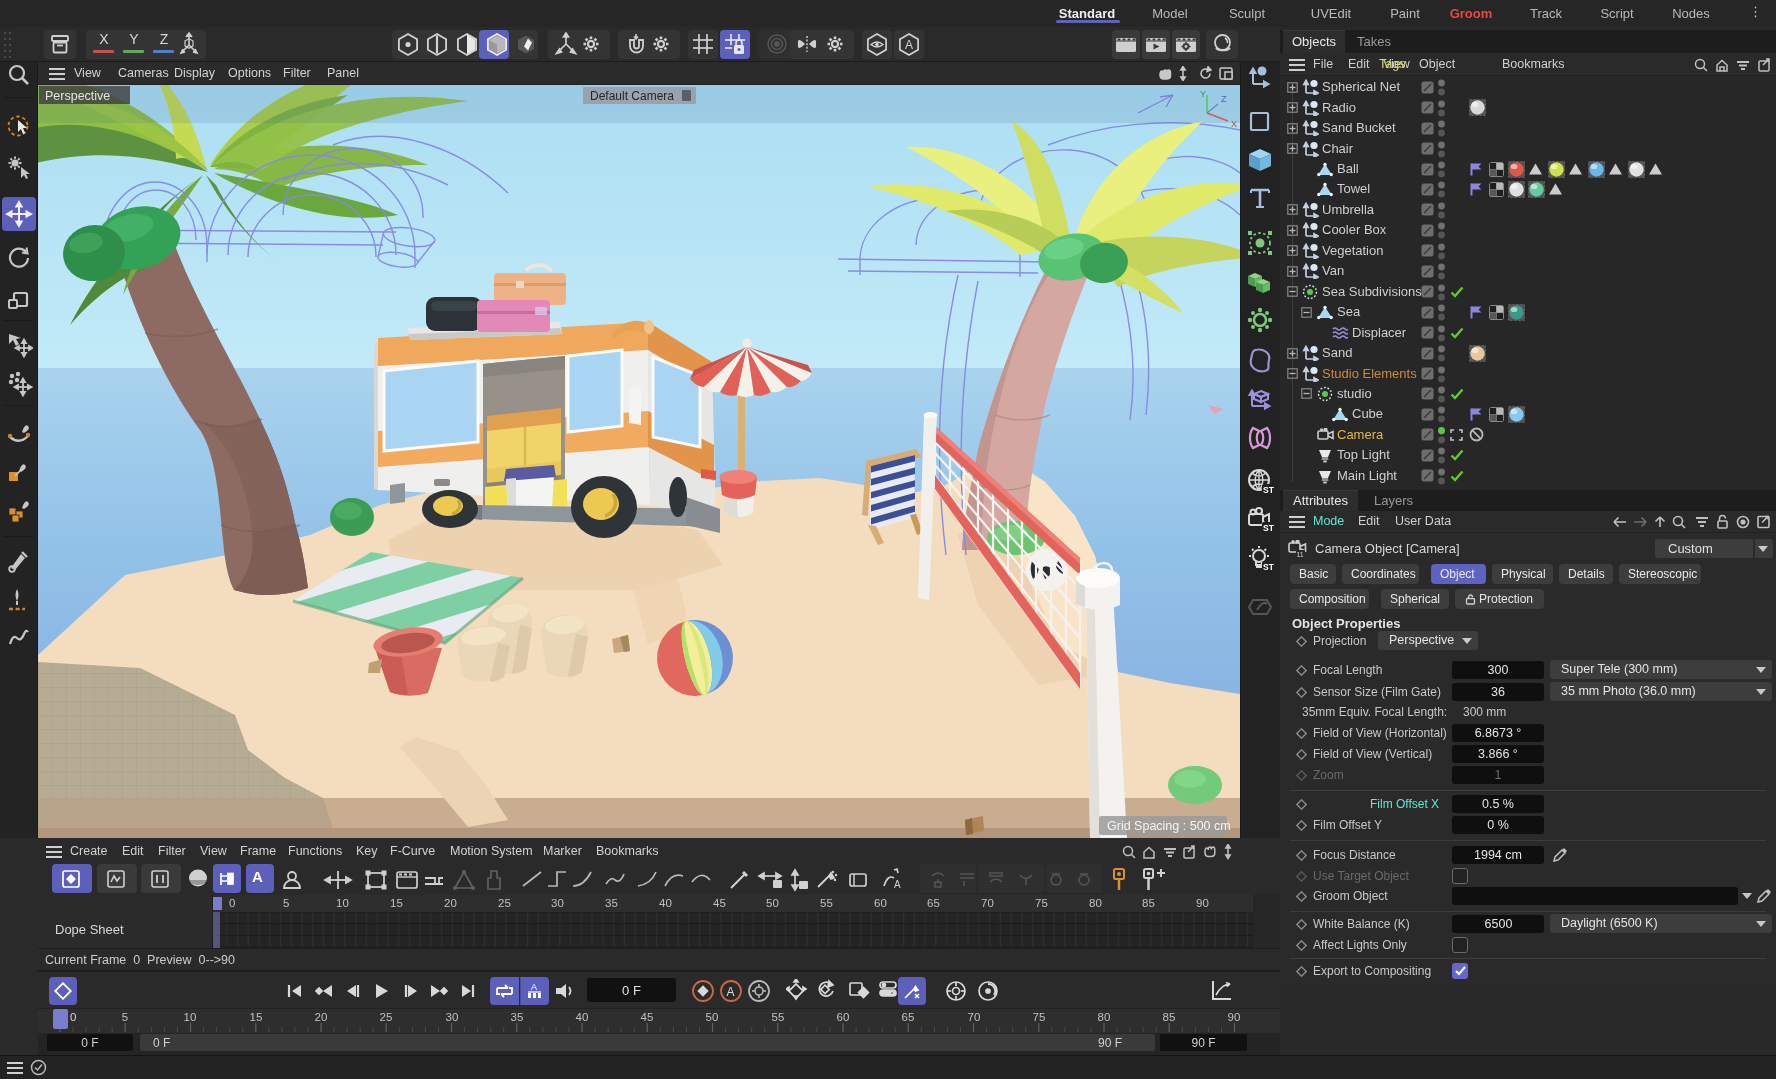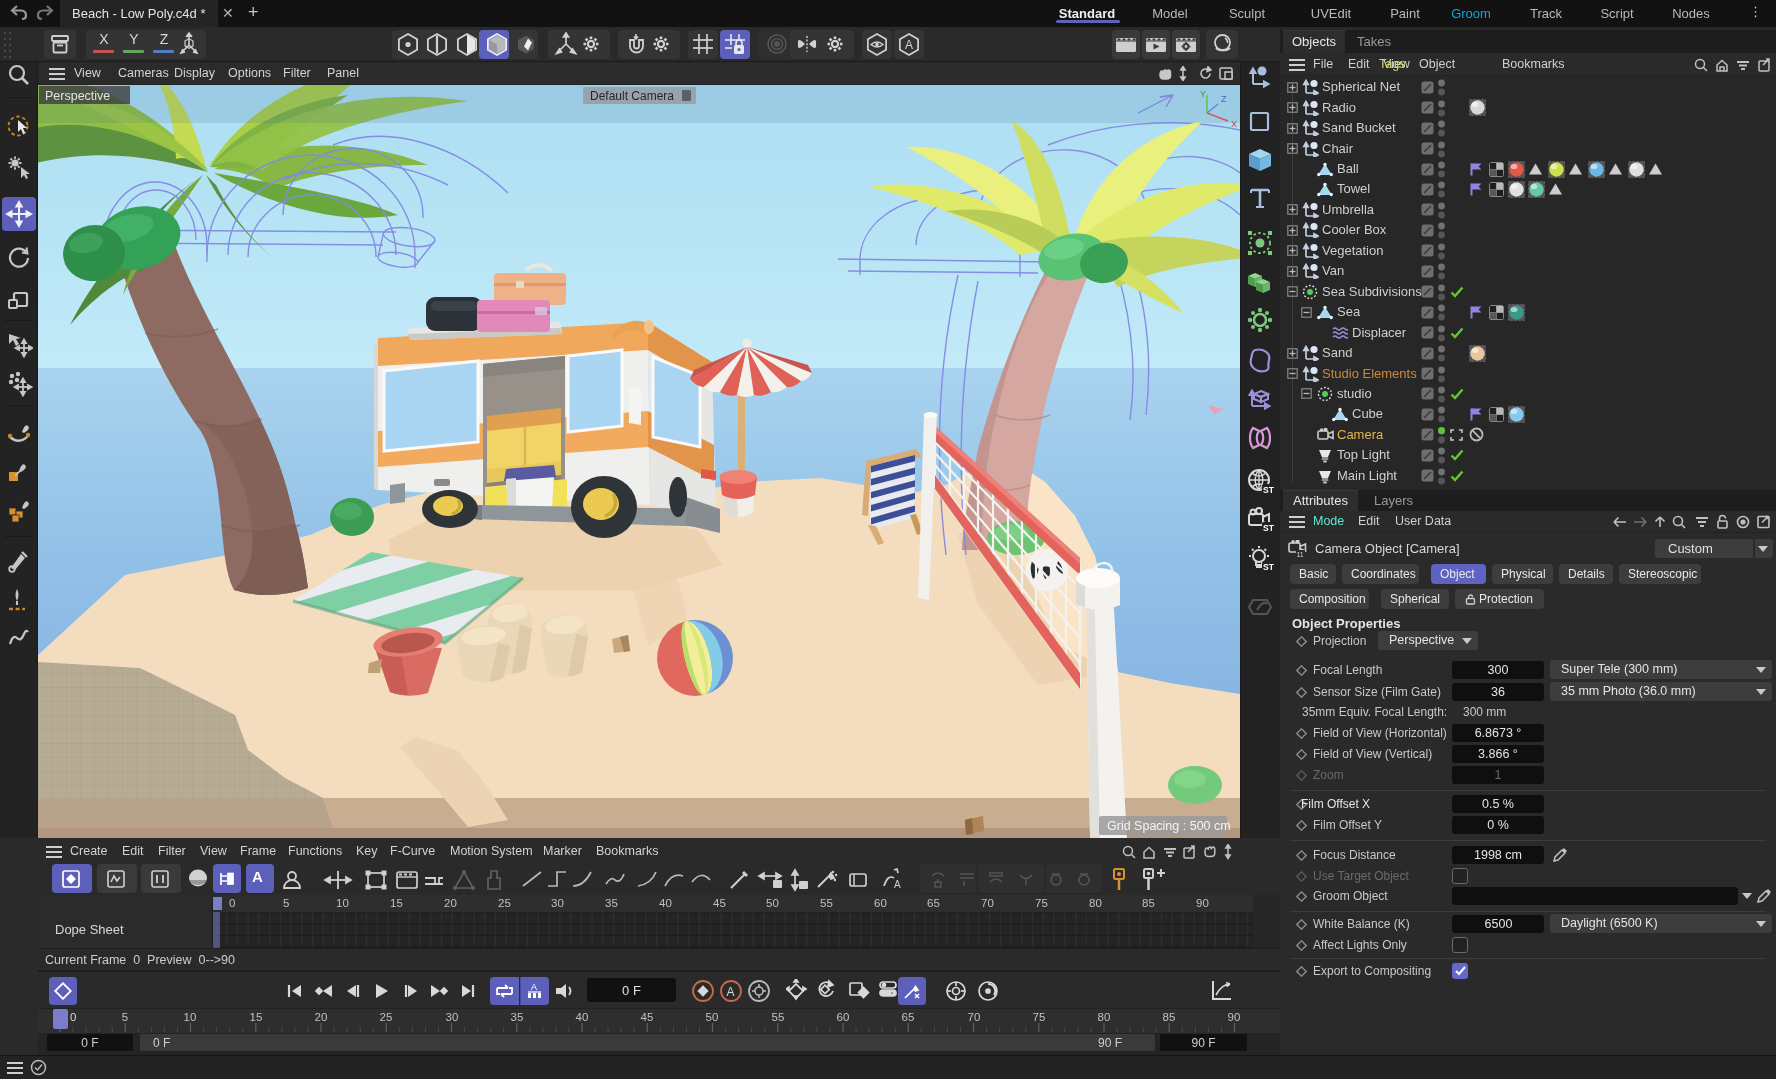--- a/index.html
+++ b/index.html
@@ -3,38 +3,26 @@
 <style>
 *{margin:0;padding:0;box-sizing:border-box}
 html,body{width:1776px;height:1079px;overflow:hidden;background:#1e1e1e;
  font-family:"Liberation Sans",sans-serif;-webkit-font-smoothing:antialiased}
 .a{position:absolute}
 .txt{color:#c9c9c9;font-size:13px;white-space:nowrap}
 svg{display:block}
 </style></head><body>
 <div class="a" style="left:0;top:0;width:1776px;height:1079px;background:#262626">
 
-<div class="a" style="left:0;top:0;width:1776px;height:27px;background:#121212">
- <svg class="a" style="left:10px;top:4px" width="46" height="19" viewBox="0 0 46 19">
-  <path d="M7 2 L2 6.5 L7 11" fill="none" stroke="#999" stroke-width="2.2"></path>
-        <path d="M3 6.5 L11 6.5 Q16 6.5 16 11.5 Q16 15 12 15" fill="none" stroke="#999" stroke-width="2.2"></path>
-  <path d="M37 2 L42 6.5 L37 11" fill="none" stroke="#777" stroke-width="2.2"></path>
-        <path d="M41 6.5 L33 6.5 Q28 6.5 28 11.5 Q28 15 32 15" fill="none" stroke="#777" stroke-width="2.2"></path>
- </svg>
- <div class="a" style="left:60px;top:0;width:158px;height:27px;background:#242424"></div>
- <div class="a txt" style="left:72px;top:6px;color:#e4e4e4">Beach - Low Poly.c4d *</div>
- <div class="a" style="left:222px;top:5px;color:#b5b5b5;font-size:14px">✕</div>
- <div class="a" style="left:248px;top:2px;color:#c5c5c5;font-size:18px">+</div>
-</div>
 <div class="a txt" style="left:1087px;top:6px;transform:translateX(-50%);color:#f0f0f0;font-weight:bold">Standard</div>
 <div class="a txt" style="left:1170px;top:6px;transform:translateX(-50%);color:#b9b9b9;font-weight:normal">Model</div>
 <div class="a txt" style="left:1247px;top:6px;transform:translateX(-50%);color:#b9b9b9;font-weight:normal">Sculpt</div>
 <div class="a txt" style="left:1331px;top:6px;transform:translateX(-50%);color:#b9b9b9;font-weight:normal">UVEdit</div>
 <div class="a txt" style="left:1405px;top:6px;transform:translateX(-50%);color:#b9b9b9;font-weight:normal">Paint</div>
-<div class="a txt" style="left:1471px;top:6px;transform:translateX(-50%);color:#0ea5e9;font-weight:normal">Groom</div>
+<div class="a txt" style="left:1471px;top:6px;transform:translateX(-50%);color:#ef4444;font-weight:bold">Groom</div>
 <div class="a txt" style="left:1546px;top:6px;transform:translateX(-50%);color:#b9b9b9;font-weight:normal">Track</div>
 <div class="a txt" style="left:1617px;top:6px;transform:translateX(-50%);color:#b9b9b9;font-weight:normal">Script</div>
 <div class="a txt" style="left:1691px;top:6px;transform:translateX(-50%);color:#b9b9b9;font-weight:normal">Nodes</div>
 <div class="a" style="left:1056px;top:20px;width:64px;height:3px;background:#5f63b8;border-radius:2px"></div>
 <div class="a" style="left:1749px;top:4px;color:#cccccc;font-size:13px;letter-spacing:0">⋮</div>
 <div class="a" style="left:0;top:27px;width:1280px;height:35px;background:#2a2a2a;border-bottom:1px solid #1b1b1b"></div>
 <div class="a" style="left:1280px;top:27px;width:496px;height:5px;background:#262626"></div>
 <svg class="a" style="left:2px;top:30px" width="12" height="30">
       <g fill="#4a4a4a">
         <circle cx="3" cy="3" r="1.2"></circle>
@@ -1482,36 +1470,36 @@
 <svg class="a" style="left:1296px;top:770px" width="11" height="11" viewBox="0 0 11 11">
       <rect x="2.2" y="2.2" width="6.6" height="6.6" fill="none" stroke="#5a5a5a" stroke-width="1.4" transform="rotate(45 5.5 5.5)"></rect>
     </svg>
 <div class="a txt" style="left:1313px;top:768px;color:#6a6a6a;font-size:12px">Zoom</div>
 <div class="a" style="left:1452px;top:766px;width:92px;height:18px;background:#0f0f0f;border-radius:3px"></div>
 <div class="a txt" style="left:1452px;top:768px;width:92px;text-align:center;color:#6a6a6a;font-size:12.5px">1</div>
 <div class="a" style="left:1290px;top:790px;width:476px;height:1px;background:#3c3c3c"></div>
 <svg class="a" style="left:1296px;top:799px" width="11" height="11" viewBox="0 0 11 11">
       <rect x="2.2" y="2.2" width="6.6" height="6.6" fill="none" stroke="#8a8a8a" stroke-width="1.4" transform="rotate(45 5.5 5.5)"></rect>
     </svg>
-<div class="a txt" style="left:1301px;top:797px;color:#e5e5e5;font-size:12px">Film Offset X</div>
+<div class="a txt" style="left:1370px;top:797px;color:#5eead4;font-size:12px">Film Offset X</div>
 <div class="a" style="left:1452px;top:795px;width:92px;height:18px;background:#0f0f0f;border-radius:3px"></div>
 <div class="a txt" style="left:1452px;top:797px;width:92px;text-align:center;color:#e4e4e4;font-size:12.5px">0.5 %</div>
 <svg class="a" style="left:1296px;top:820px" width="11" height="11" viewBox="0 0 11 11">
       <rect x="2.2" y="2.2" width="6.6" height="6.6" fill="none" stroke="#8a8a8a" stroke-width="1.4" transform="rotate(45 5.5 5.5)"></rect>
     </svg>
 <div class="a txt" style="left:1313px;top:818px;color:#c8c8c8;font-size:12px">Film Offset Y</div>
 <div class="a" style="left:1452px;top:816px;width:92px;height:18px;background:#0f0f0f;border-radius:3px"></div>
 <div class="a txt" style="left:1452px;top:818px;width:92px;text-align:center;color:#e4e4e4;font-size:12.5px">0 %</div>
 <div class="a" style="left:1290px;top:840px;width:476px;height:1px;background:#3c3c3c"></div>
 <svg class="a" style="left:1296px;top:850px" width="11" height="11" viewBox="0 0 11 11">
       <rect x="2.2" y="2.2" width="6.6" height="6.6" fill="none" stroke="#8a8a8a" stroke-width="1.4" transform="rotate(45 5.5 5.5)"></rect>
     </svg>
 <div class="a txt" style="left:1313px;top:848px;color:#c8c8c8;font-size:12px">Focus Distance</div>
 <div class="a" style="left:1452px;top:846px;width:92px;height:18px;background:#0f0f0f;border-radius:3px"></div>
-<div class="a txt" style="left:1452px;top:848px;width:92px;text-align:center;color:#e4e4e4;font-size:12.5px">1998 cm</div>
+<div class="a txt" style="left:1452px;top:848px;width:92px;text-align:center;color:#e4e4e4;font-size:12.5px">1994 cm</div>
 <svg class="a" style="left:1552px;top:847px" width="16" height="16" viewBox="0 0 16 16">
       <path d="M2 14 L6 13 L13 6 L10 3 L3 10 Z" fill="none" stroke="#c0c0c0" stroke-width="1.5"></path>
       <path d="M10 3 L12 1 L15 4 L13 6" fill="#c0c0c0"></path>
     </svg>
 <svg class="a" style="left:1296px;top:871px" width="11" height="11" viewBox="0 0 11 11">
       <rect x="2.2" y="2.2" width="6.6" height="6.6" fill="none" stroke="#5a5a5a" stroke-width="1.4" transform="rotate(45 5.5 5.5)"></rect>
     </svg>
 <div class="a txt" style="left:1313px;top:869px;color:#6a6a6a;font-size:12px">Use Target Object</div>
 <div class="a" style="left:1452px;top:868px;width:16px;height:16px;background:#222;border:1.5px solid #6a6a6a;border-radius:3px"></div>
 <svg class="a" style="left:1296px;top:891px" width="11" height="11" viewBox="0 0 11 11">

